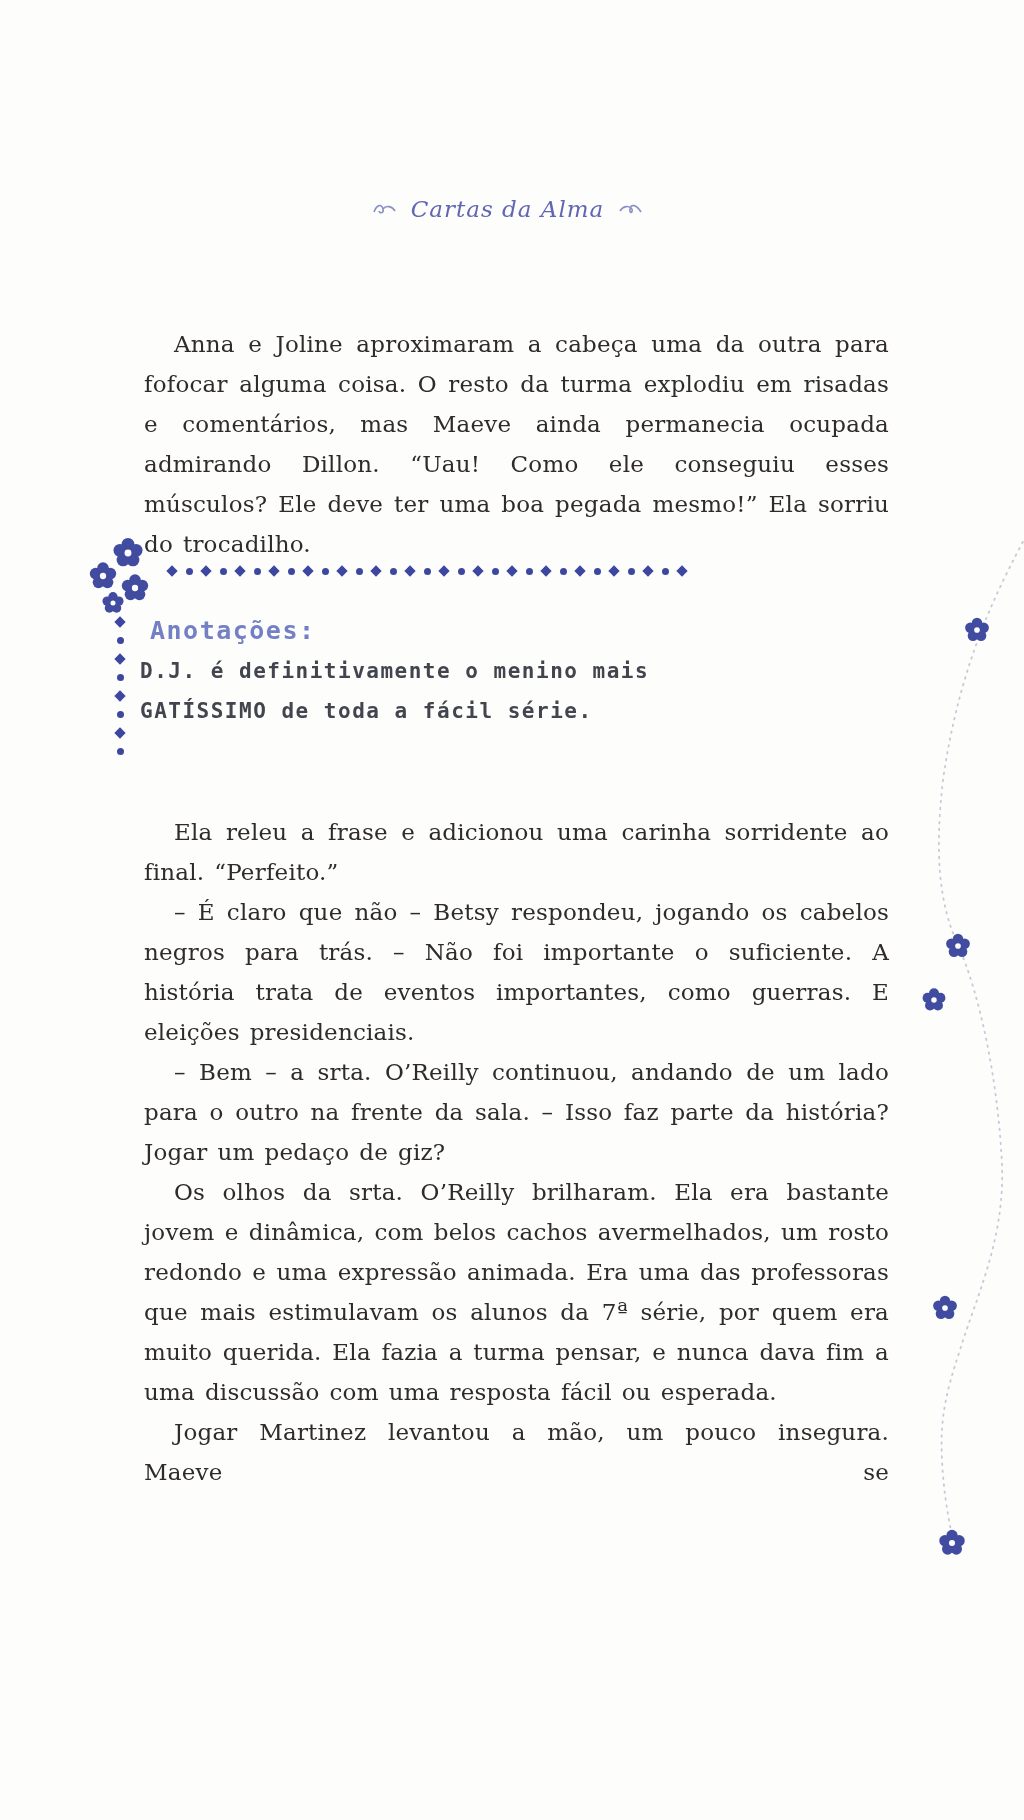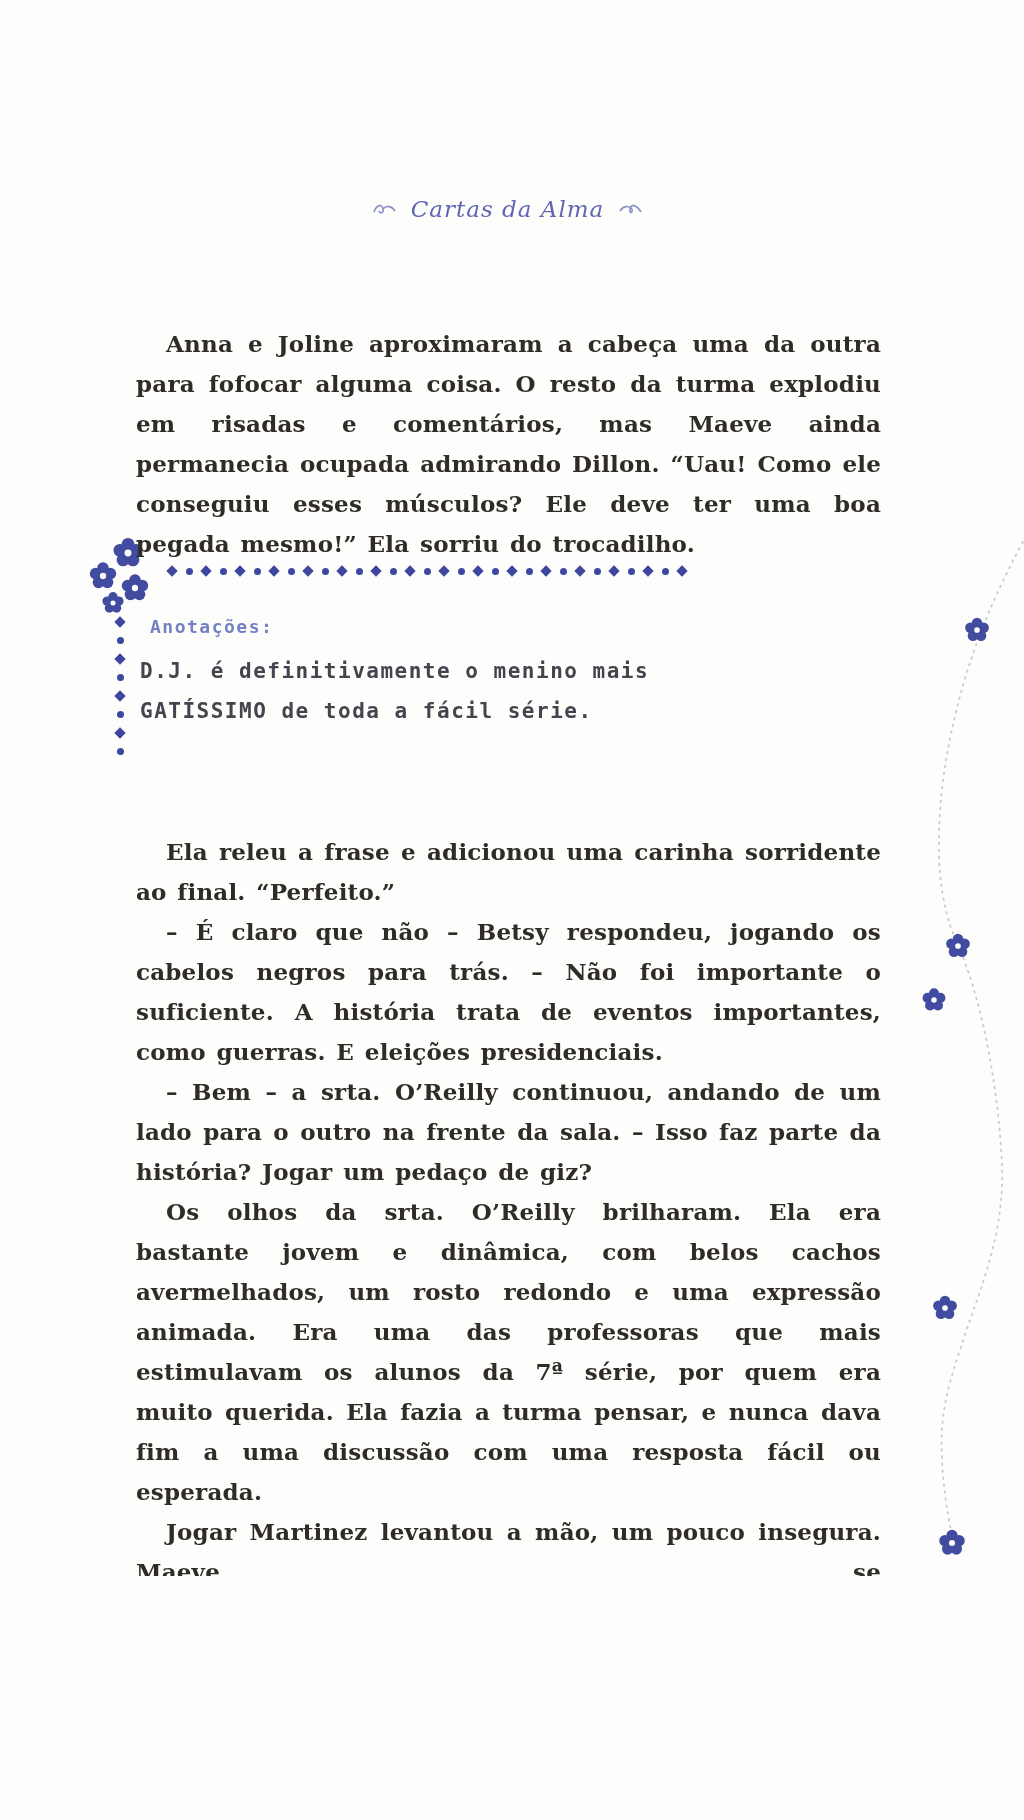--- a/index.html
+++ b/index.html
@@ -25,38 +25,38 @@
 
   .header{
     position:absolute;left:135px;top:196px;width:745px;
     display:flex;align-items:center;justify-content:center;gap:14px;
   }
   .book-title{
     font-family:"DejaVu Serif",serif;font-style:italic;font-size:23px;
     color:var(--title-color);letter-spacing:1px;
   }
 
-  .text-block{position:absolute;left:136px;width:745px;font-weight:bold;}
+  .text-block{position:absolute;left:144px;width:745px;}
   .block1{top:324px;}
-  .block2{top:812px;margin-top:20px;}
+  .block2{top:812px;}
   .text-block p{
     margin:0;text-indent:30px;text-align:justify;
     font-size:23px;line-height:40px;color:var(--text-color);
     letter-spacing:0.2px;word-spacing:2.5px;
   }
   .force-justify{text-align-last:justify;}
 
   .hdots{position:absolute;left:168px;top:567px;display:flex;align-items:center;gap:9.5px;}
   .vdots{position:absolute;left:116px;top:618px;display:flex;flex-direction:column;align-items:center;gap:11px;}
   .dot-diamond{width:8px;height:8px;background:var(--dot-color);transform:rotate(45deg);flex:none;}
   .dot-round{width:7px;height:7px;background:var(--dot-color);border-radius:50%;flex:none;}
 
   .note-label{
     position:absolute;left:150px;top:616px;
-    font-family:"DejaVu Sans Mono",monospace;font-size:18px;font-weight:bold;
+    font-family:"DejaVu Sans Mono",monospace;font-size:25px;font-weight:bold;
     letter-spacing:1.5px;color:var(--note-label-color);
   }
   .note-line{
     position:absolute;left:140px;
     font-family:"DejaVu Sans Mono",monospace;font-size:21px;font-weight:bold;
     letter-spacing:1.5px;color:var(--note-text-color);white-space:nowrap;
   }
   .note-line-1{top:659px;}
   .note-line-2{top:699px;}
 

